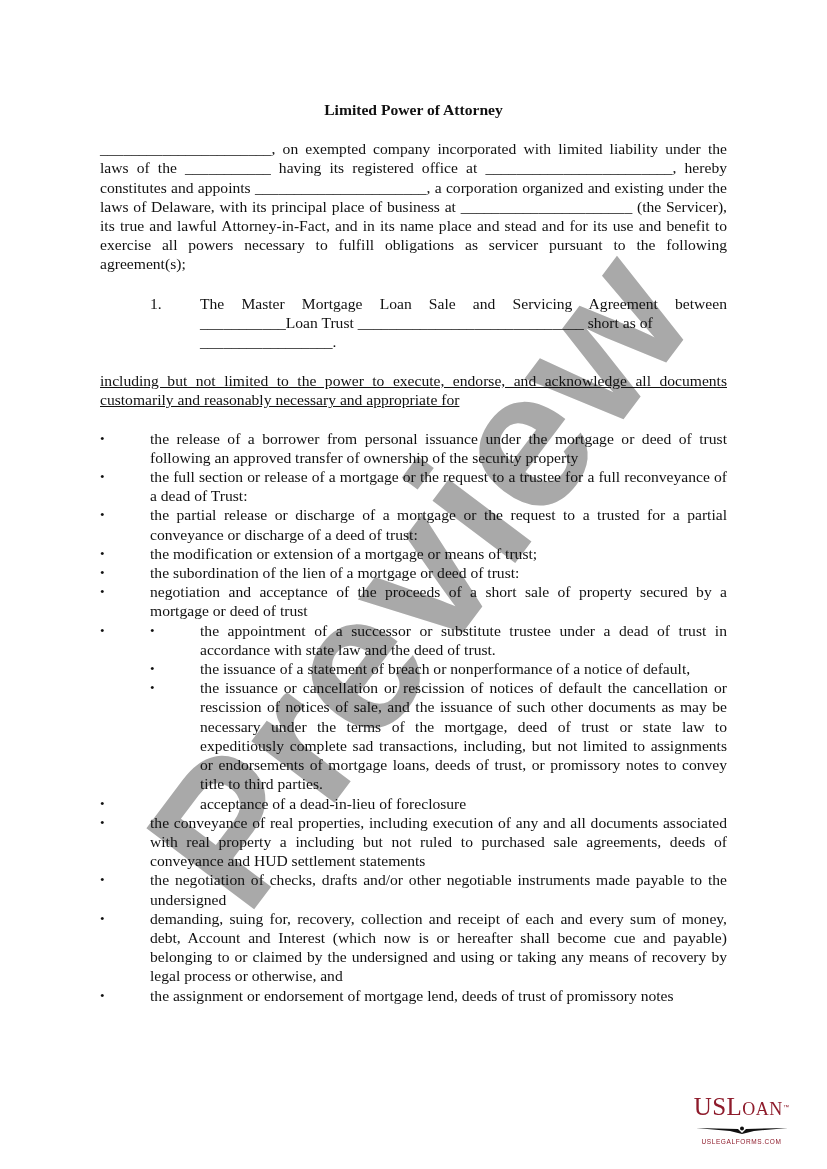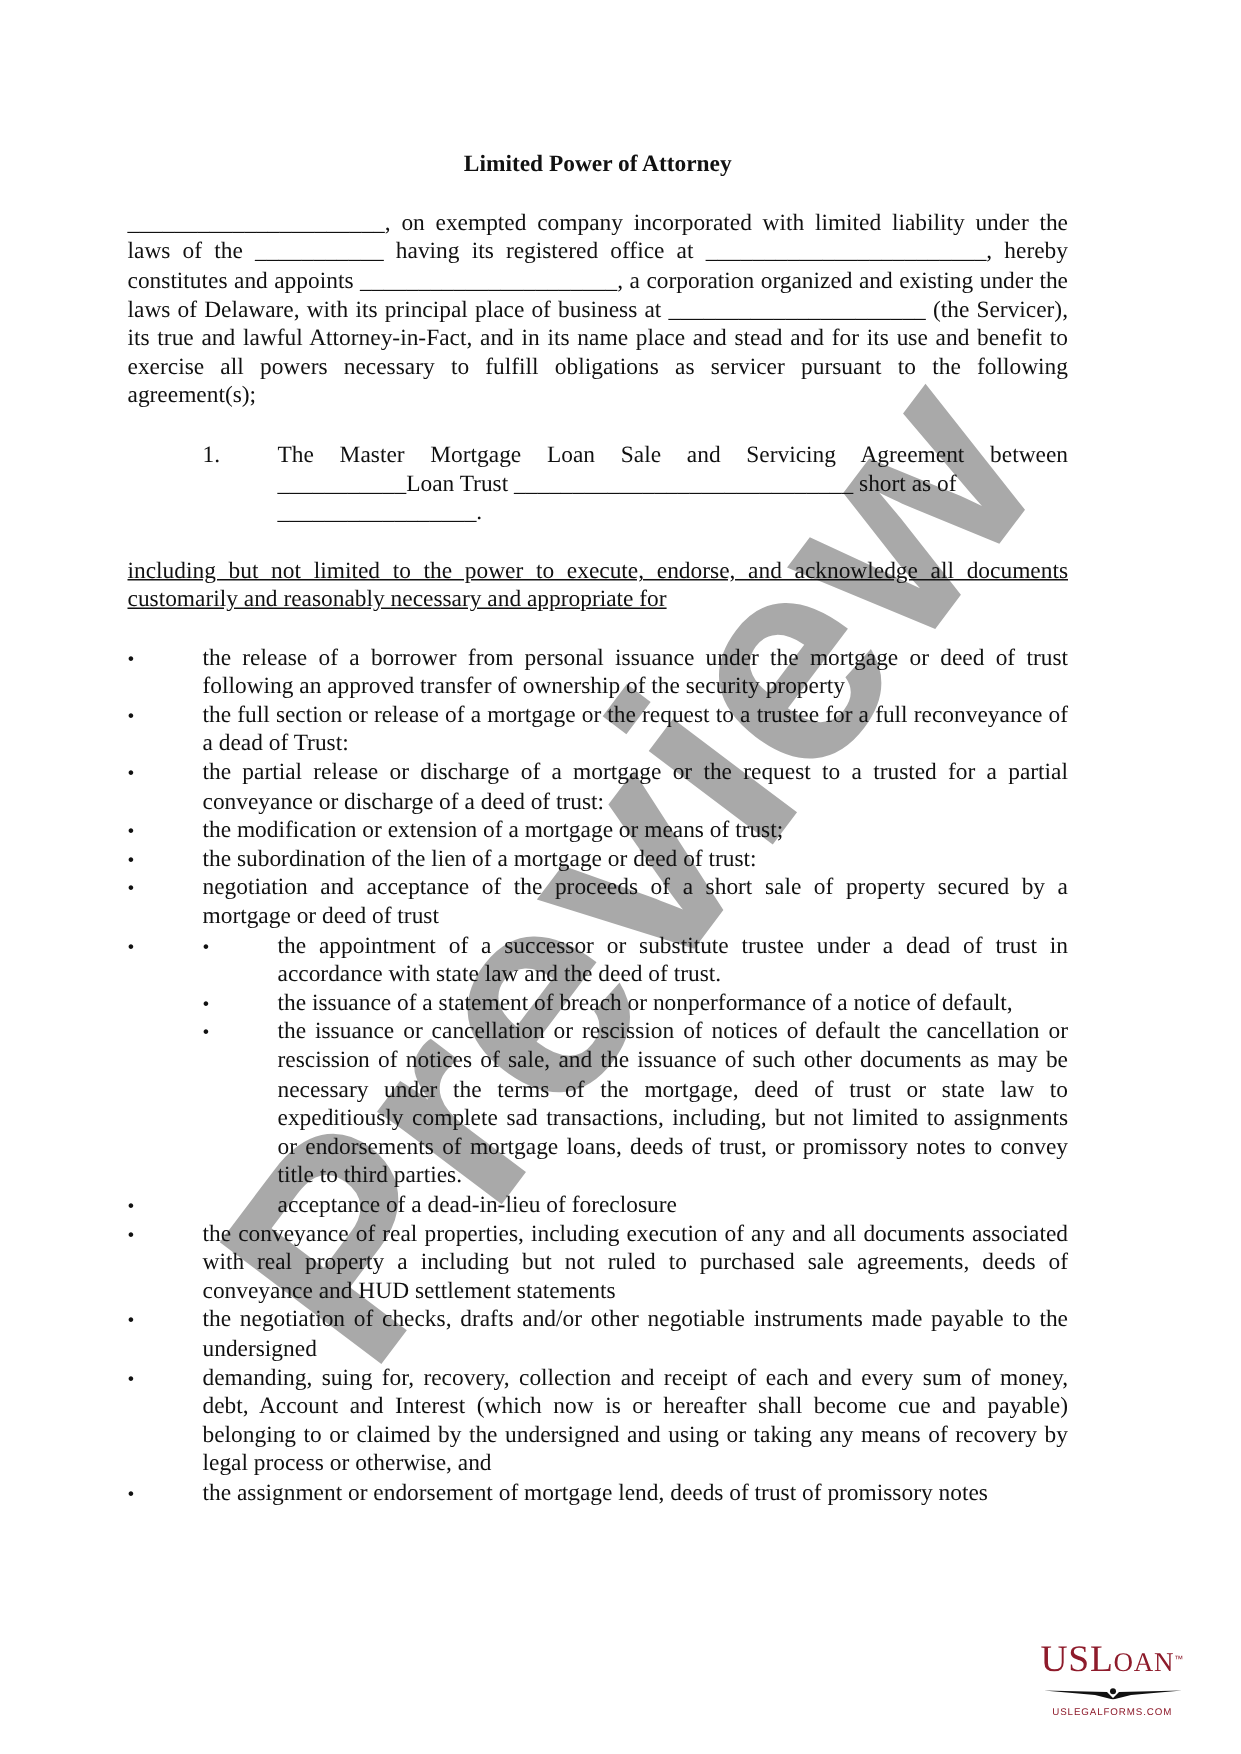--- a/index.html
+++ b/index.html
@@ -7,21 +7,21 @@
     width: 827px; height: 1169px; background: #ffffff; position: relative; overflow: hidden;
     font-family: "Liberation Serif", "DejaVu Serif", serif; color: #111;
   }
   .page { position: absolute; left: 0; top: 0; width: 827px; height: 1169px; }
   .watermark {
     position: absolute; left: 40px; top: 480px; width: 760px; text-align: center;
     font-family: "Liberation Sans", "DejaVu Sans", sans-serif; font-weight: bold;
     font-size: 196px; color: #a9a9a9; transform: rotate(-53deg); transform-origin: 50% 50%;
     letter-spacing: 2px; z-index: 1; line-height: 1; user-select: none;
   }
-  .content { position: absolute; left: 85px; top: 100px; width: 627px; z-index: 2; font-size: 15.6px; line-height: 19.2px; }
+  .content { position: absolute; left: 100px; top: 100px; width: 627px; z-index: 2; font-size: 15.6px; line-height: 19.2px; }
   .title { text-align: center; font-weight: bold; font-size: 15.6px; margin: 0 0 20px 0; }
   .para { text-align: justify; text-align-last: left; margin: 0; }
   .numbered { display: flex; margin: 20px 0 0 0; }
   .numbered .num { width: 100px; padding-left: 50px; box-sizing: border-box; flex: none; }
   .numbered .txt { flex: 1; text-align: justify; }
   .para2 { margin-top: 20px; text-decoration: underline; }
   ul.bullets { list-style: none; margin: 19px 0 0 0; padding: 0; }
   ul.bullets > li { display: flex; }
   .b { flex: none; width: 50px; font-size: 13px; }
   .t { flex: 1; text-align: justify; text-align-last: left; }

